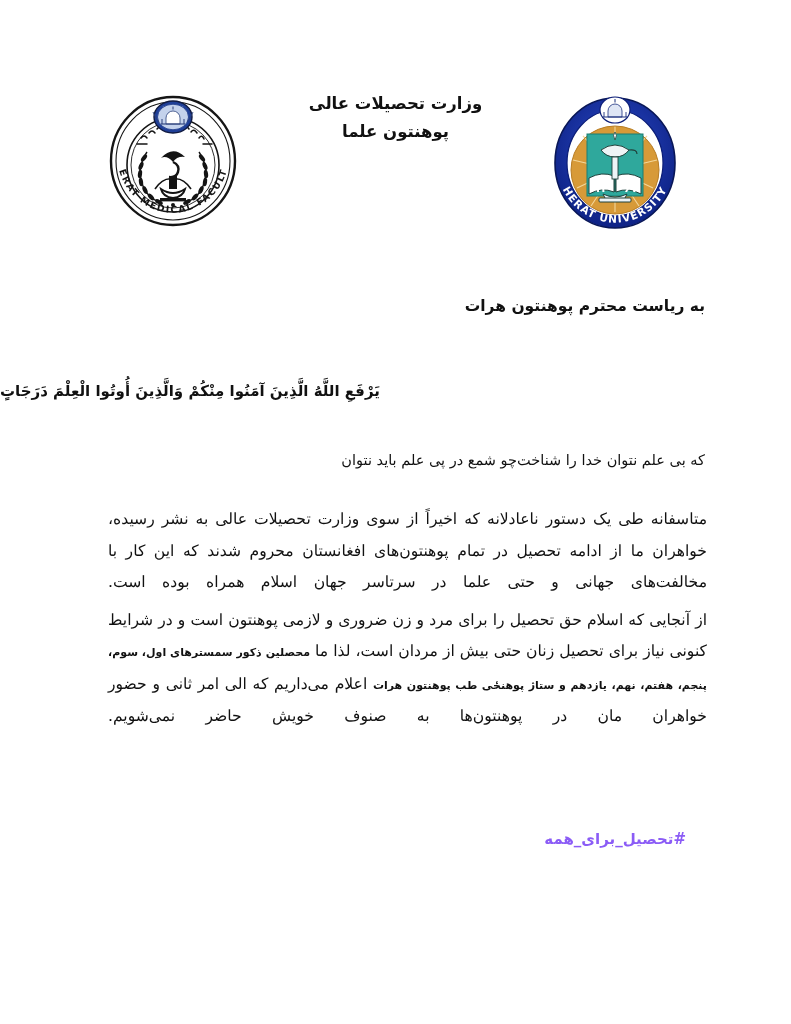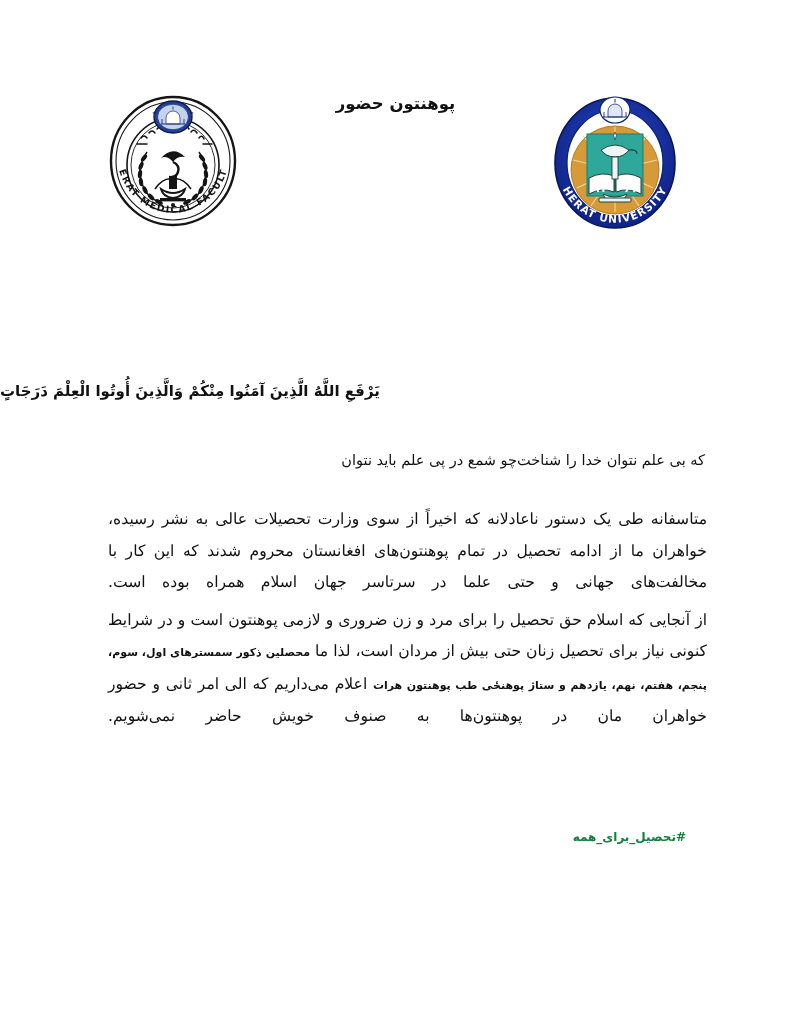--- a/index.html
+++ b/index.html
@@ -130,22 +130,22 @@
   }
 
   
   .hashtag {
     position: absolute;
     top: 830px;
     right: 105px;
     direction: rtl;
     font-family: "DejaVu Sans", "Liberation Sans", sans-serif;
     font-weight: 700;
-    font-size: 12px;
-    color: #15803d;
+    font-size: 15px;
+    color: #8b5cf6;
     unicode-bidi: plaintext;
   }
 
   
   svg { display: block; overflow: visible; }
 </style>
 </head>
 <body>
 
 <div class="page">
@@ -215,21 +215,22 @@
           <path d="M70 68 q7 3 5 10 q-2 6 -9 5" fill="none" stroke="#141414" stroke-width="2.4"></path>
           <rect x="66" y="82" width="8" height="13" fill="#141414"></rect>
           <path d="M58 95 q12 8 24 0 q-2 8 -12 9 q-10 -1 -12 -9 z" fill="#ffffff" stroke="#141414" stroke-width="2"></path>
           <rect x="57" y="104" width="26" height="3.4" fill="#141414"></rect>
           <path d="M52 95 q8 -12 18 -10 M88 95 q-8 -12 -18 -10" fill="none" stroke="#141414" stroke-width="1.6"></path>
         </g>
       </svg>
     </div>
 
     <div class="header-text">
-      <div class="header-line">پوهنتون حضور</div>
+      <div class="header-line">وزارت تحصیلات عالی</div>
+      <div class="header-line">پوهنتون علما</div>
     </div>
 
     <div class="logo-right">
       <svg viewBox="0 0 144 144" width="144" height="144" aria-hidden="true">
         <defs>
           <path id="huArcBottom" d="M 14 82 A 59 62 0 0 0 130 82"></path>
           <radialGradient id="huRing" cx="50%" cy="40%" r="62%">
             <stop offset="0%" stop-color="#2a49c8"></stop>
             <stop offset="100%" stop-color="#0d2183"></stop>
           </radialGradient>
@@ -278,20 +279,21 @@
           <ellipse cx="72" cy="20" rx="15" ry="13" fill="#ffffff" stroke="#0c1e78" stroke-width="1.2"></ellipse>
           <path d="M65 27 v-6 a7 7 0 0 1 14 0 v6 z" fill="#dfe6f5" stroke="#1b2f7d" stroke-width="0.8"></path>
           <path d="M72 12.5 v-3.5" stroke="#1b2f7d" stroke-width="1"></path>
           <path d="M60 27 h24" stroke="#1b2f7d" stroke-width="1"></path>
           <path d="M61 27 v-5 M83 27 v-5" stroke="#1b2f7d" stroke-width="0.9"></path>
         </g>
       </svg>
     </div>
   </div>
 
+  <div class="addressee">به ریاست محترم پوهنتون هرات</div>
 
   <div class="verse">يَرْفَعِ اللَّهُ الَّذِينَ آمَنُوا مِنْكُمْ وَالَّذِينَ أُوتُوا الْعِلْمَ دَرَجَاتٍ</div>
 
   <div class="poetry">
     <span class="poetry-hemistich second">که بی علم نتوان خدا را شناخت</span>
     <span class="poetry-hemistich first">چو شمع در پی علم باید نتوان</span>
   </div>
 
   <div class="body-block">
     <p class="para p1">متاسفانه طی یک دستور ناعادلانه که اخیراً از سوی وزارت تحصیلات عالی به نشر رسیده، خواهران ما از ادامه تحصیل در تمام پوهنتون‌های افغانستان محروم شدند که این کار با مخالفت‌های جهانی و حتی علما در سرتاسر جهان اسلام همراه بوده است.</p>

